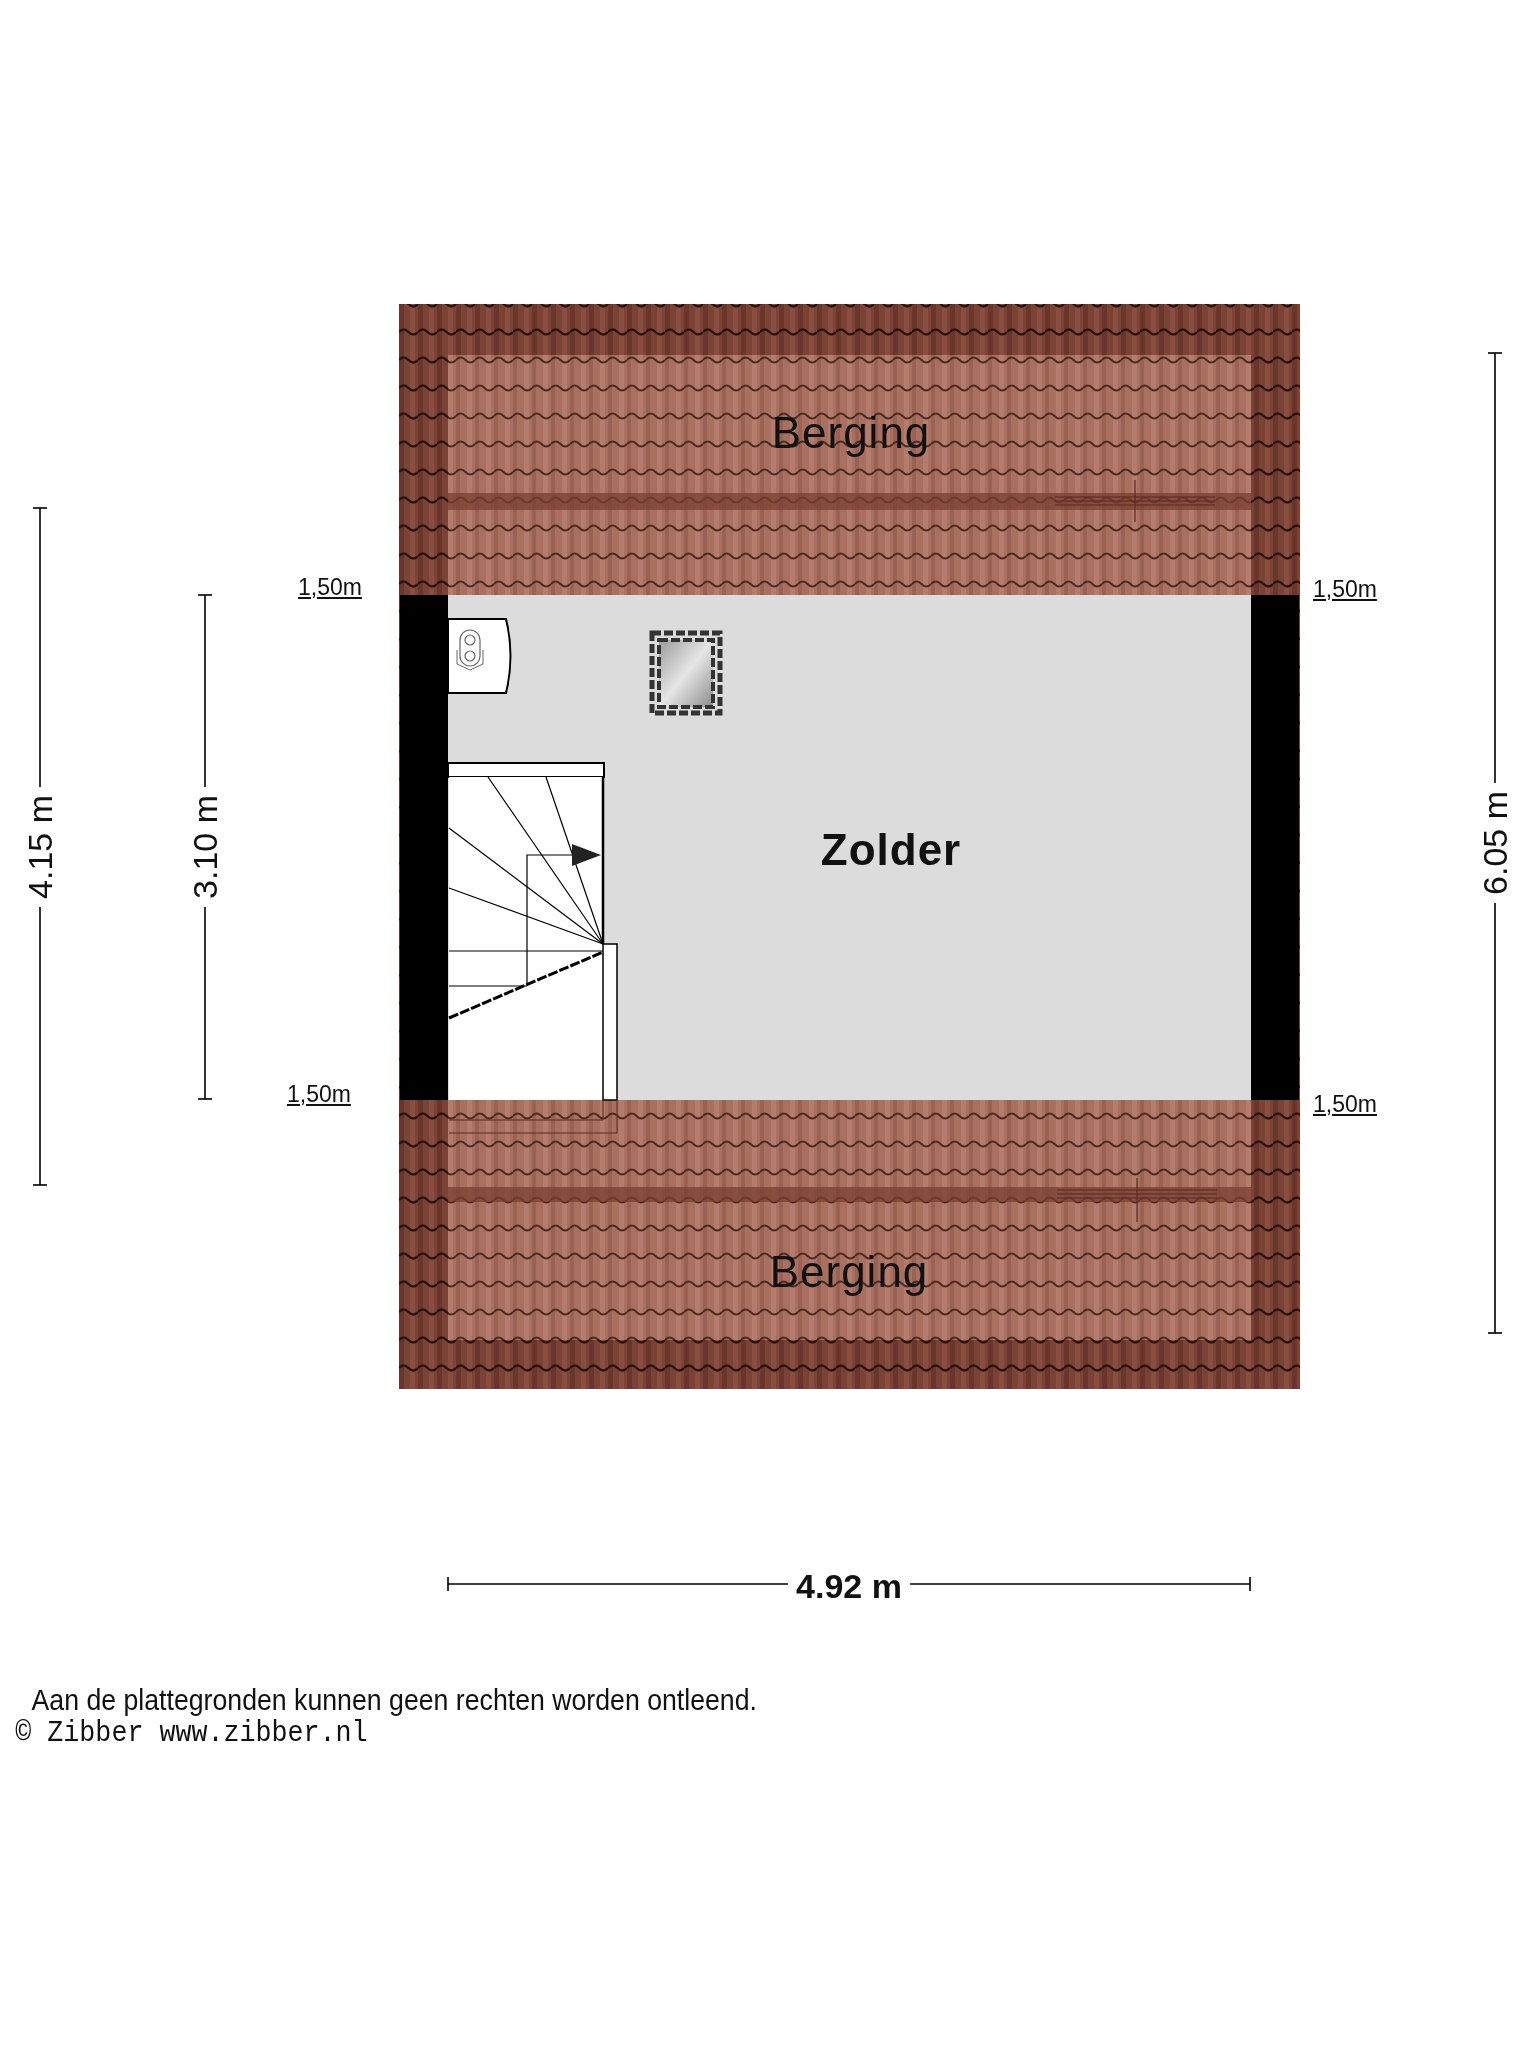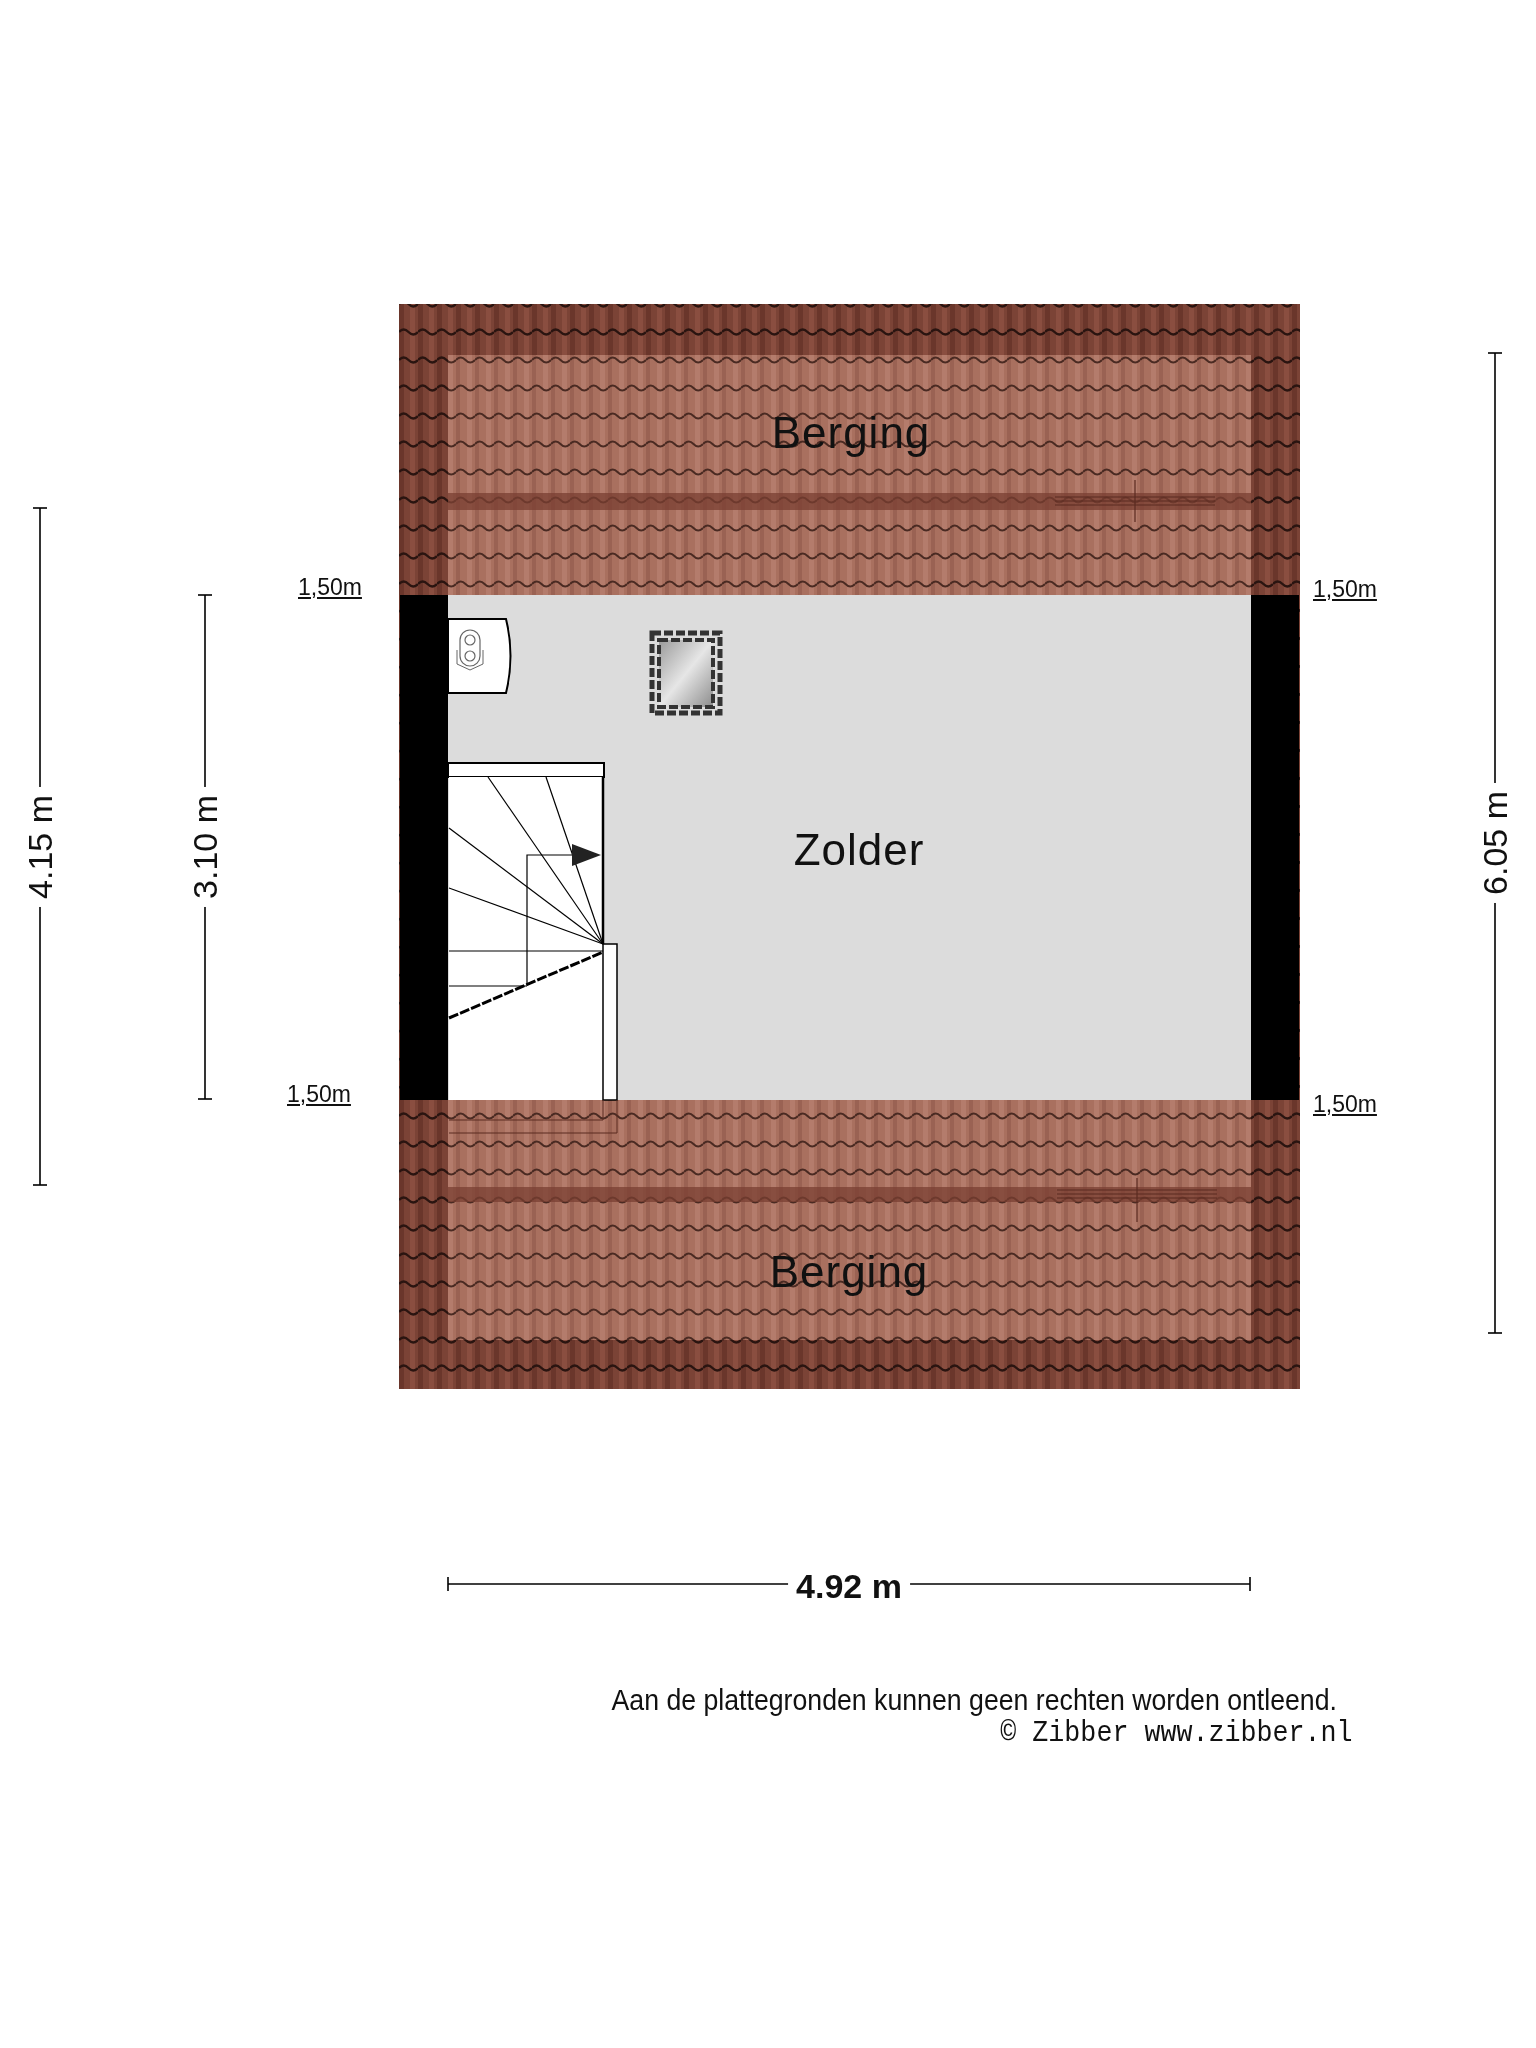--- a/index.html
+++ b/index.html
@@ -5,21 +5,21 @@
   html, body { margin:0; padding:0; background:#ffffff; }
   body { width:1536px; height:2048px; position:relative; overflow:hidden;
          font-family:"Liberation Sans", "DejaVu Sans", sans-serif; color:#111; }
   svg.plan { position:absolute; left:0; top:0; }
   .lbl { position:absolute; white-space:nowrap; line-height:1; color:#111; }
   .room-label { font-size:44px; letter-spacing:1px; transform:translateX(-50%); }
   .eave-label { font-size:23px;text-decoration:underline; }
   .dim-label { font-size:34px; transform-origin:center center; background:#fff; padding:0 8px; }
   .dim-label.rot { transform:translate(-50%,-50%) rotate(-90deg); }
   .dim-label.hz { transform:translate(-50%,-50%); }
-  .footer { position:absolute; left:0; width:1368px; text-align:right; font-size:29px; line-height:1.2; }
+  .footer { position:absolute; left:0; width:1368px; text-align:left; font-size:29px; line-height:1.2; }
   .footer span { display:inline-block; transform:scaleX(0.92); }
 </style>
 </head>
 <body>
 
 <svg class="plan" width="1536" height="2048" viewBox="0 0 1536 2048">
   <defs>
 
     <pattern id="tilesDark" x="0" y="0" width="19" height="28" patternUnits="userSpaceOnUse">
       <rect width="19" height="28" fill="#7b4336"></rect>
@@ -124,21 +124,21 @@
     <line x1="1488" y1="1333" x2="1502" y2="1333"></line>
   </g>
   <g stroke="#000" stroke-width="1.6">
     <line x1="448" y1="1584" x2="1250" y2="1584"></line>
     <line x1="448" y1="1577" x2="448" y2="1591"></line>
     <line x1="1250" y1="1577" x2="1250" y2="1591"></line>
   </g>
 </svg>
 
 <div class="lbl room-label" style="left:851px; top:411px;">Berging</div>
-<div class="lbl room-label" style="left:859px; top:828px;">Zolder</div>
+<div class="lbl room-label" style="left:891px; top:828px;font-weight:bold;">Zolder</div>
 <div class="lbl room-label" style="left:849px; top:1250px;">Berging</div>
 
 <div class="lbl eave-label" style="left:298px; top:576px;">1,50m</div>
 <div class="lbl eave-label" style="left:287px; top:1083px;">1,50m</div>
 <div class="lbl eave-label" style="left:1313px; top:578px;">1,50m</div>
 <div class="lbl eave-label" style="left:1313px; top:1093px;">1,50m</div>
 
 <div class="lbl dim-label rot" style="left:40px; top:847px;">4.15 m</div>
 <div class="lbl dim-label rot" style="left:205px; top:847px;">3.10 m</div>
 <div class="lbl dim-label rot" style="left:1495px; top:843px;">6.05 m</div>

